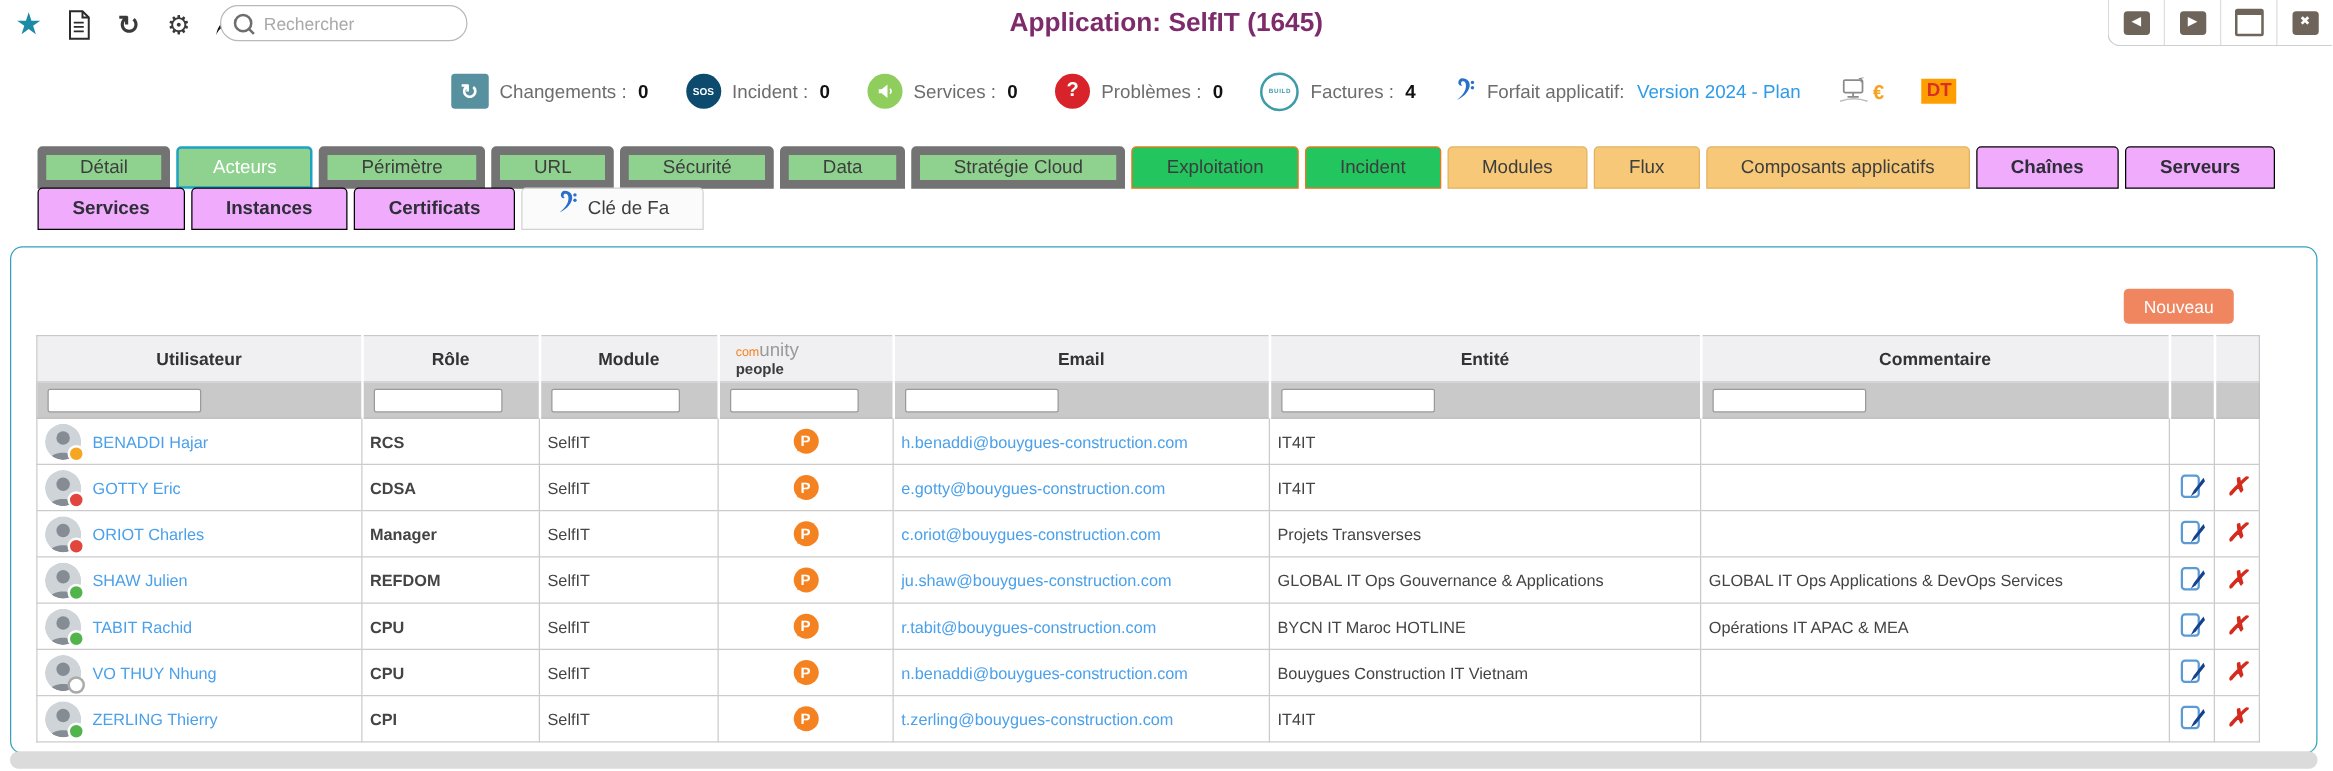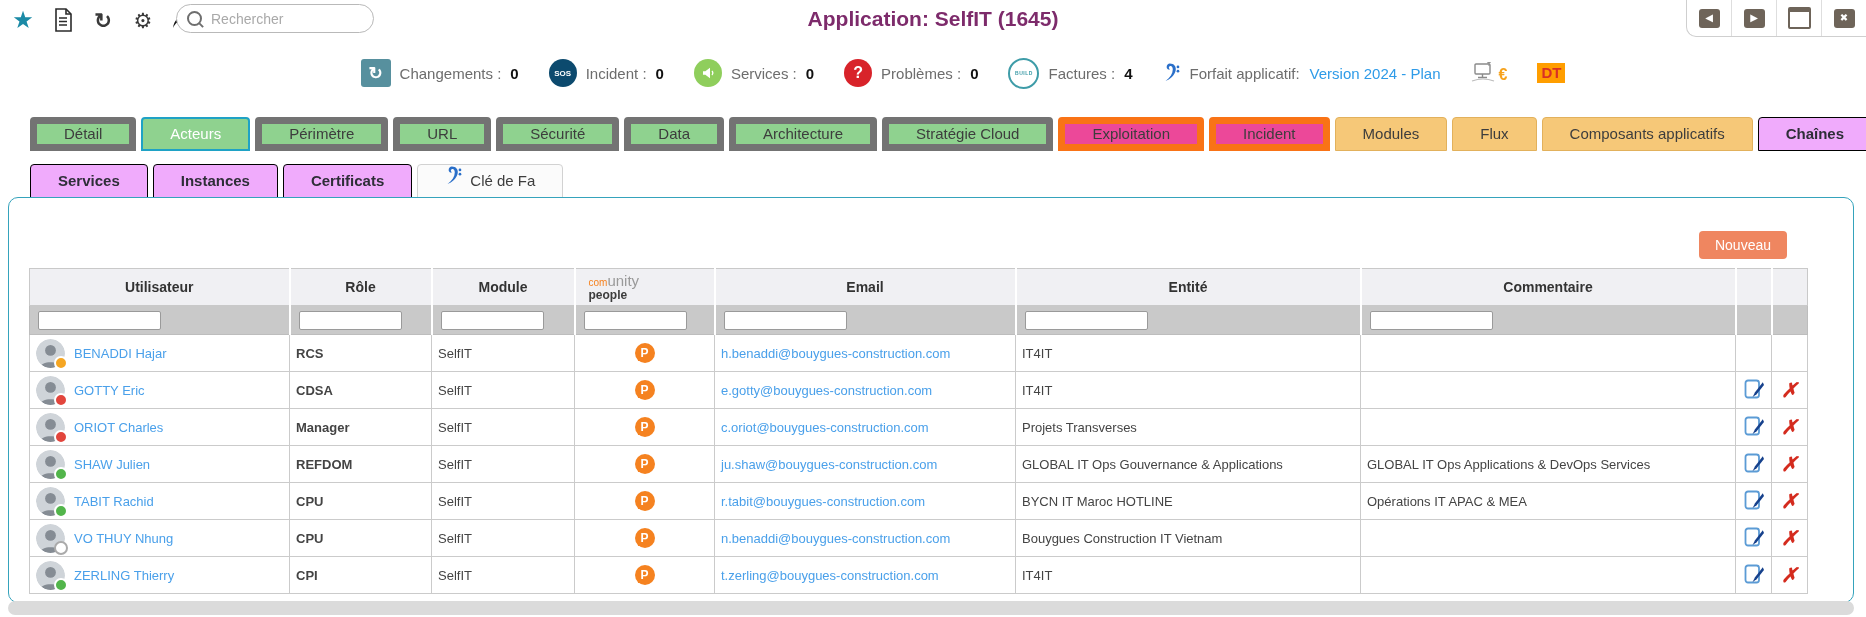--- a/index.html
+++ b/index.html
@@ -46,26 +46,26 @@
                font-size:5px;font-weight:bold;letter-spacing:.5px;}
   .forfait{display:flex;align-items:center;gap:10px;white-space:nowrap;}
   .forfait a{color:#2E9BE8;text-decoration:none;}
   .moneyicon{display:flex;align-items:flex-end;gap:2px;}
   .euro{color:#F6A21D;font-weight:bold;font-size:16px;}
   .dtbadge{background:#FF9E00;color:#D93025;font-weight:bold;font-size:15px;padding:1px 4px;line-height:1.2;}
 
   
   .tabrow{position:absolute;left:30px;display:flex;gap:5px;}
   #tabrow1{top:117px;}
-  #tabrow2{top:164px;}
+  #tabrow2{top:150px;}
   .tab{height:34px;line-height:34px;padding:0 27px;font-size:15px;border-radius:4px 4px 0 0;
        cursor:pointer;white-space:nowrap;display:flex;align-items:center;gap:8px;box-sizing:border-box;}
   .tab.green{background:#8FD28F;border:7px solid #737373;color:#3d3d3d;}
   .tab.green.active{border:2px solid #1FA2C5;color:#fff;}
-  .tab.gray{background:#ec4899;border:7px solid #f97316;color:#3d3d3d;align-items:center;}
+  .tab.gray{background:#22c55e;border:1px solid #f97316;color:#3d3d3d;align-items:center;}
   .tab.amber{background:#F6C878;border:1px solid #e2b15c;color:#3d3d3d;}
   .tab.mauve{background:#f0abfc;border:1px solid #000000;color:#2e2e38;font-weight:bold;}
   .tab.white{background:#FBFBFB;border:1px solid #d2d2d2;color:#3d3d3d;}
 
   
   .panel{position:absolute;left:8px;top:197px;width:1846px;height:406px;border:1px solid #35A3BC;
          border-radius:10px;background:#fff;box-sizing:border-box;}
   .exportbtn{position:absolute;left:20px;top:8px;height:30px;background:#E4E4E4;border:1px solid #d2d2d2;
              border-radius:15px;display:flex;align-items:center;gap:8px;padding:0 14px;font-size:14px;
              color:#6d6d6d;cursor:pointer;}
@@ -226,23 +226,20 @@
       <div class="tab green">
         <span>URL</span>
       </div>
       <div class="tab green">
         <span>Sécurité</span>
       </div>
       <div class="tab green">
         <span>Data</span>
       </div>
       <div class="tab green">
-        <span>Architecture</span>
-      </div>
-      <div class="tab green">
         <span>Stratégie Cloud</span>
       </div>
       <div class="tab gray">
         <span>Exploitation</span>
       </div>
       <div class="tab gray">
         <span>Incident</span>
       </div>
       <div class="tab amber">
         <span>Modules</span>

